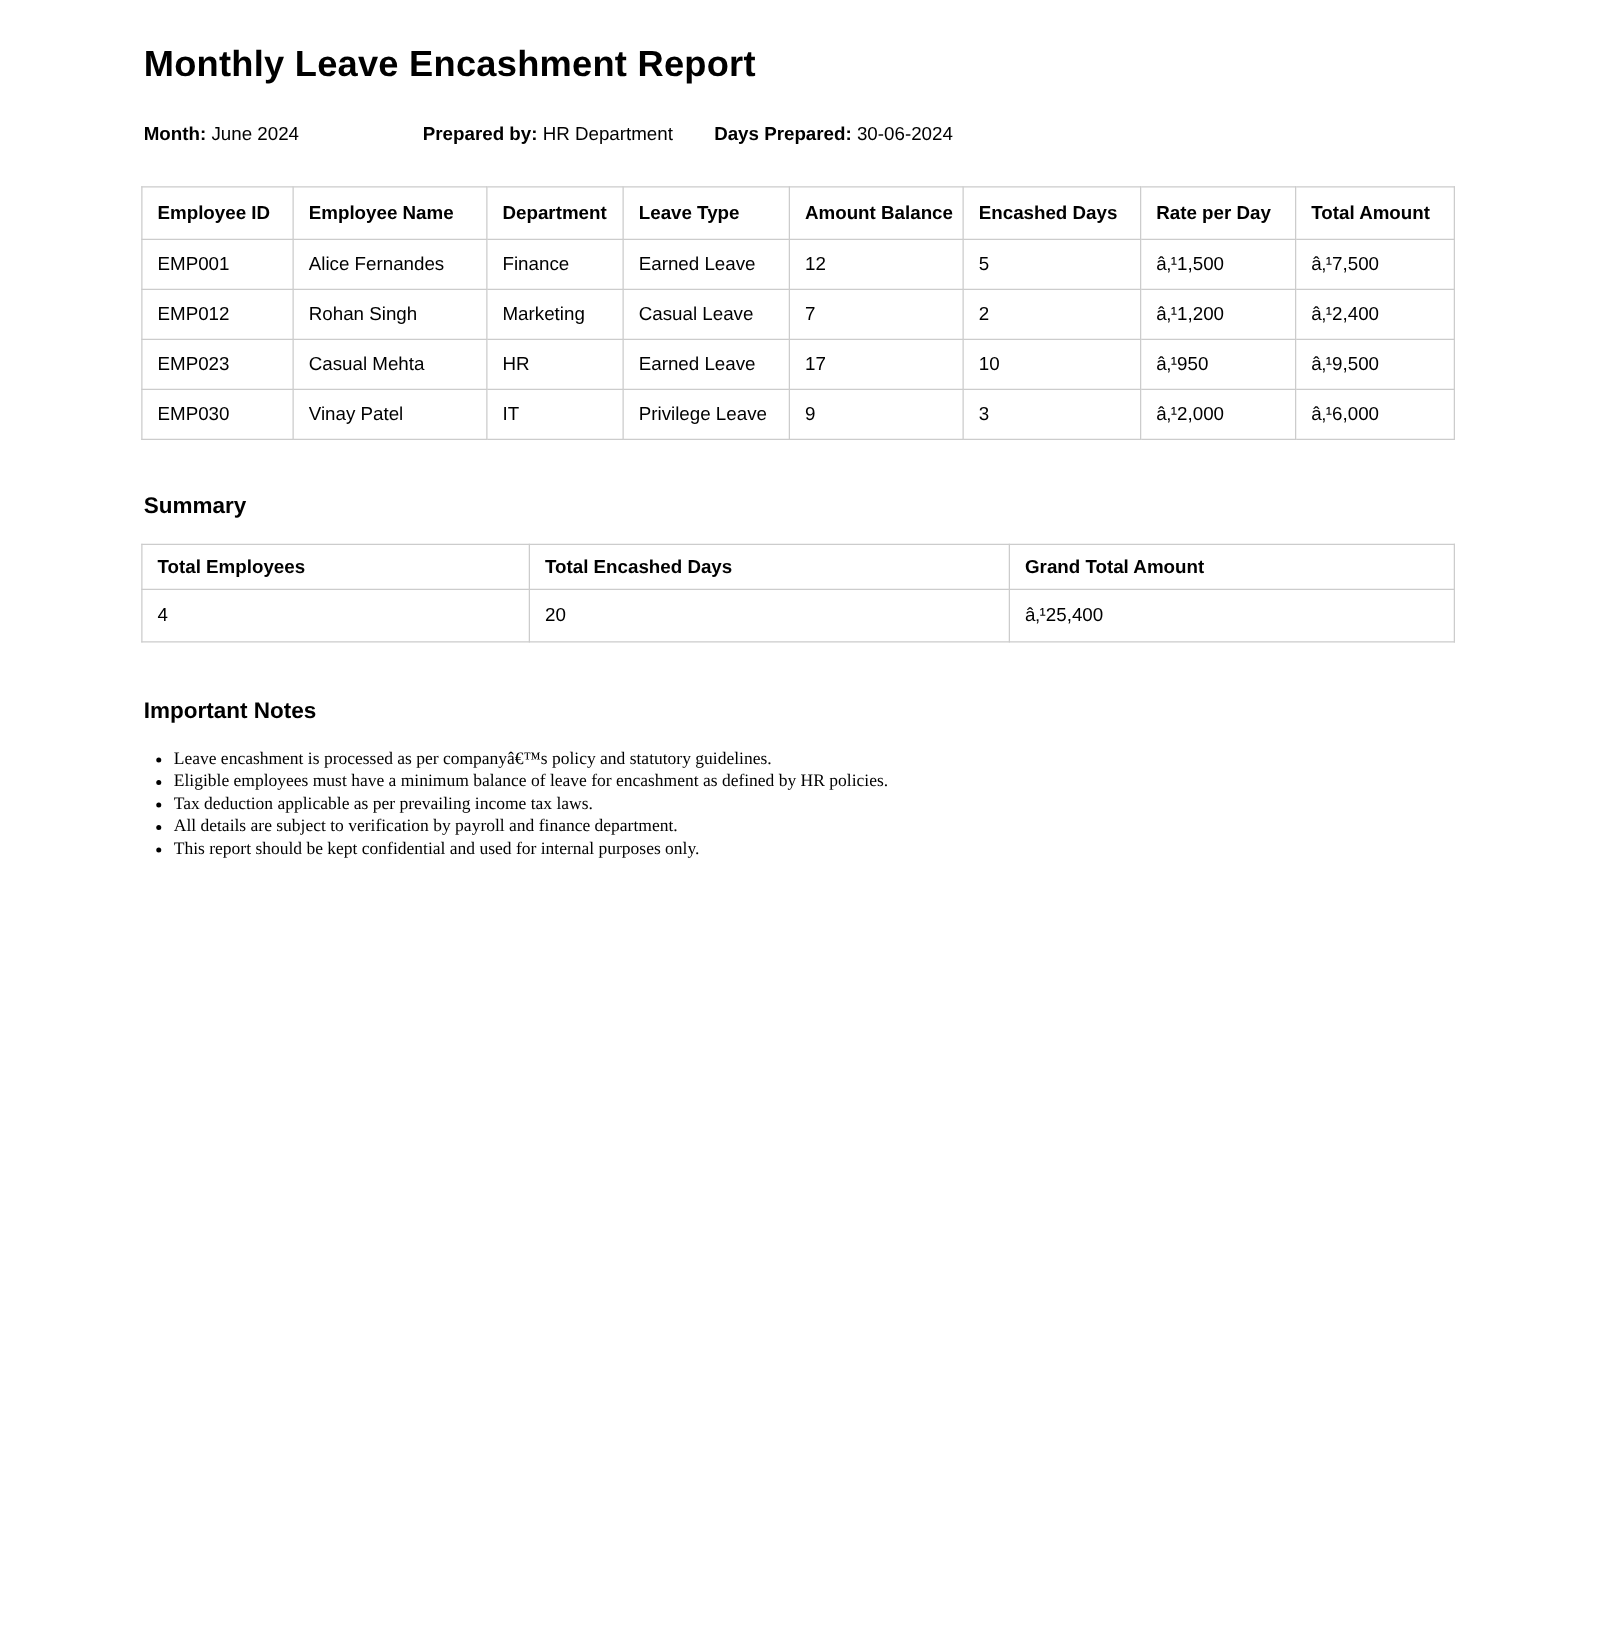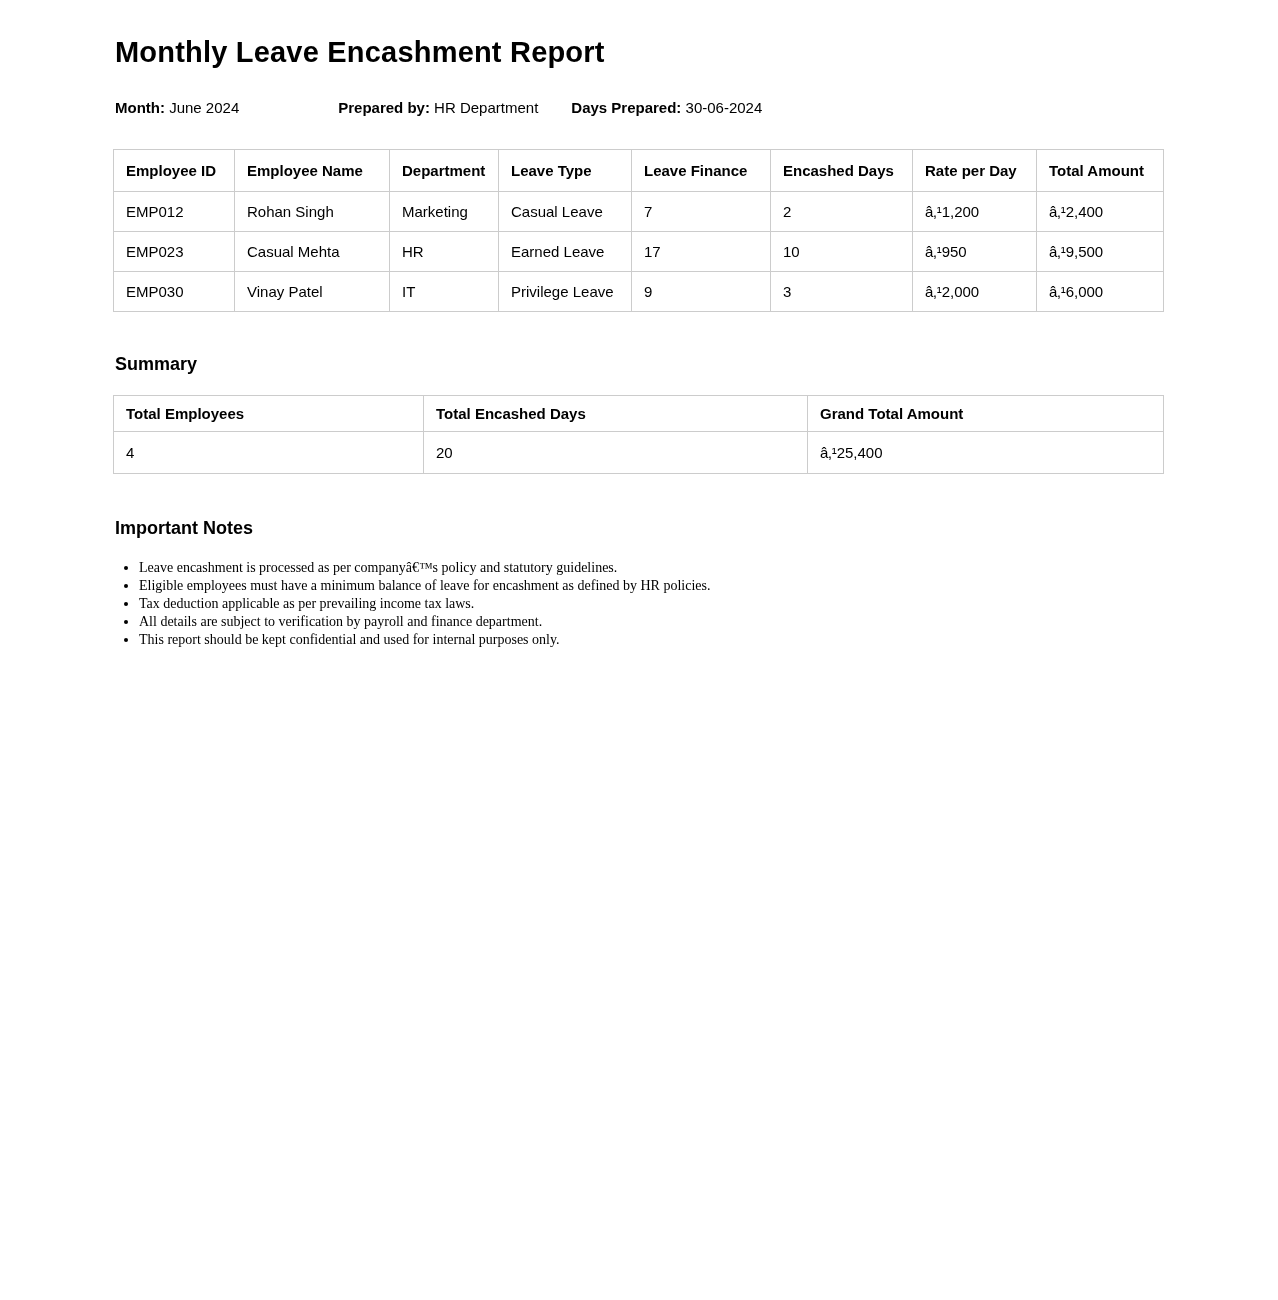--- a/index.html
+++ b/index.html
@@ -103,27 +103,37 @@
         <col style="width:142px">
         <col style="width:124px">
         <col style="width:127px">
     </colgroup>
     <thead>
       <tr>
         <th>Employee ID</th>
         <th>Employee Name</th>
         <th>Department</th>
         <th>Leave Type</th>
-        <th>Leave Finance</th>
+        <th>Amount Balance</th>
         <th>Encashed Days</th>
         <th>Rate per Day</th>
         <th>Total Amount</th>
       </tr>
     </thead>
     <tbody>
+      <tr>
+        <td>EMP001</td>
+        <td>Alice Fernandes</td>
+        <td>Finance</td>
+        <td>Earned Leave</td>
+        <td>12</td>
+        <td>5</td>
+        <td>â‚¹1,500</td>
+        <td>â‚¹7,500</td>
+      </tr>
       <tr>
         <td>EMP012</td>
         <td>Rohan Singh</td>
         <td>Marketing</td>
         <td>Casual Leave</td>
         <td>7</td>
         <td>2</td>
         <td>â‚¹1,200</td>
         <td>â‚¹2,400</td>
       </tr>

